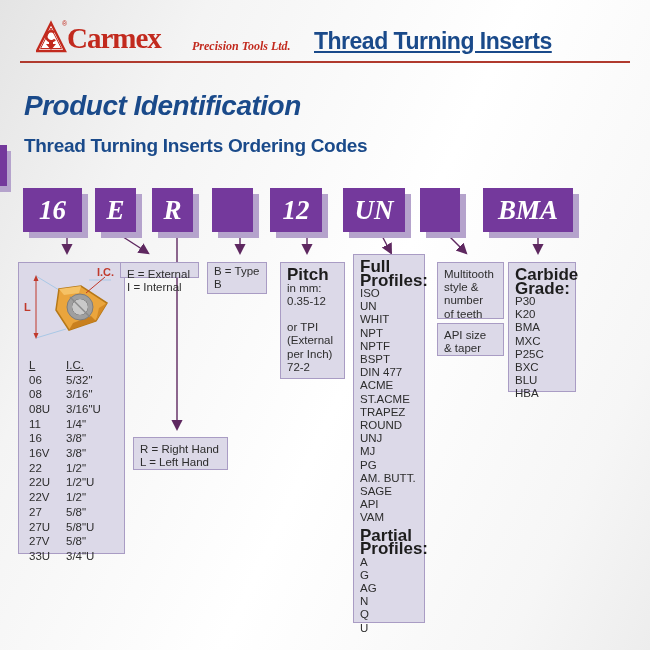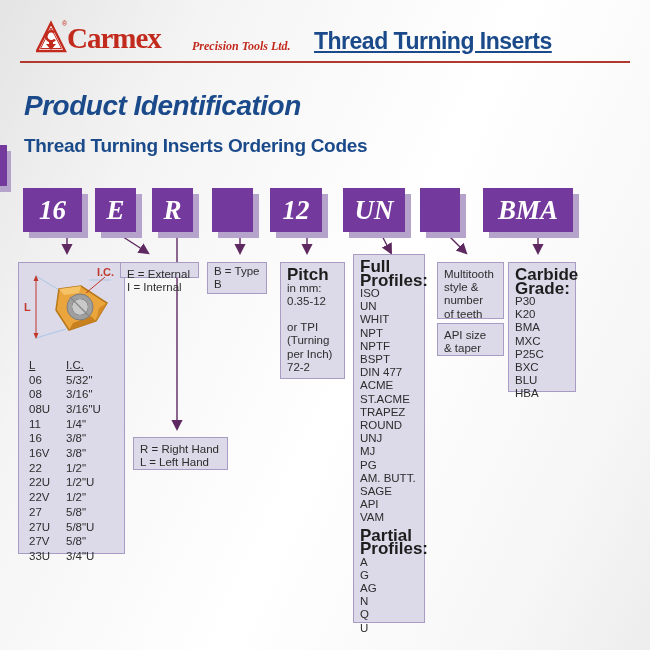--- a/index.html
+++ b/index.html
@@ -224,21 +224,21 @@
     <span>B = Type B</span>
   </div>
 
   <div class="ebox" style="left:280px;top:262px;width:65px;height:117px">
     <div class="bold-title">Pitch</div>
     <div>
         <div class="li-row">in mm:</div>
         <div class="li-row">0.35-12</div>
         <div class="li-row">&nbsp;</div>
         <div class="li-row">or TPI</div>
-        <div class="li-row">(Turning</div>
+        <div class="li-row">(External</div>
         <div class="li-row">per Inch)</div>
         <div class="li-row">72-2</div>
       </div>
   </div>
 
   <div class="ebox" style="left:353px;top:254px;width:72px;height:369px">
     <div class="bold-title">Full Profiles:</div>
     <div>
         <div class="li-row">ISO</div>
         <div class="li-row">UN</div>

